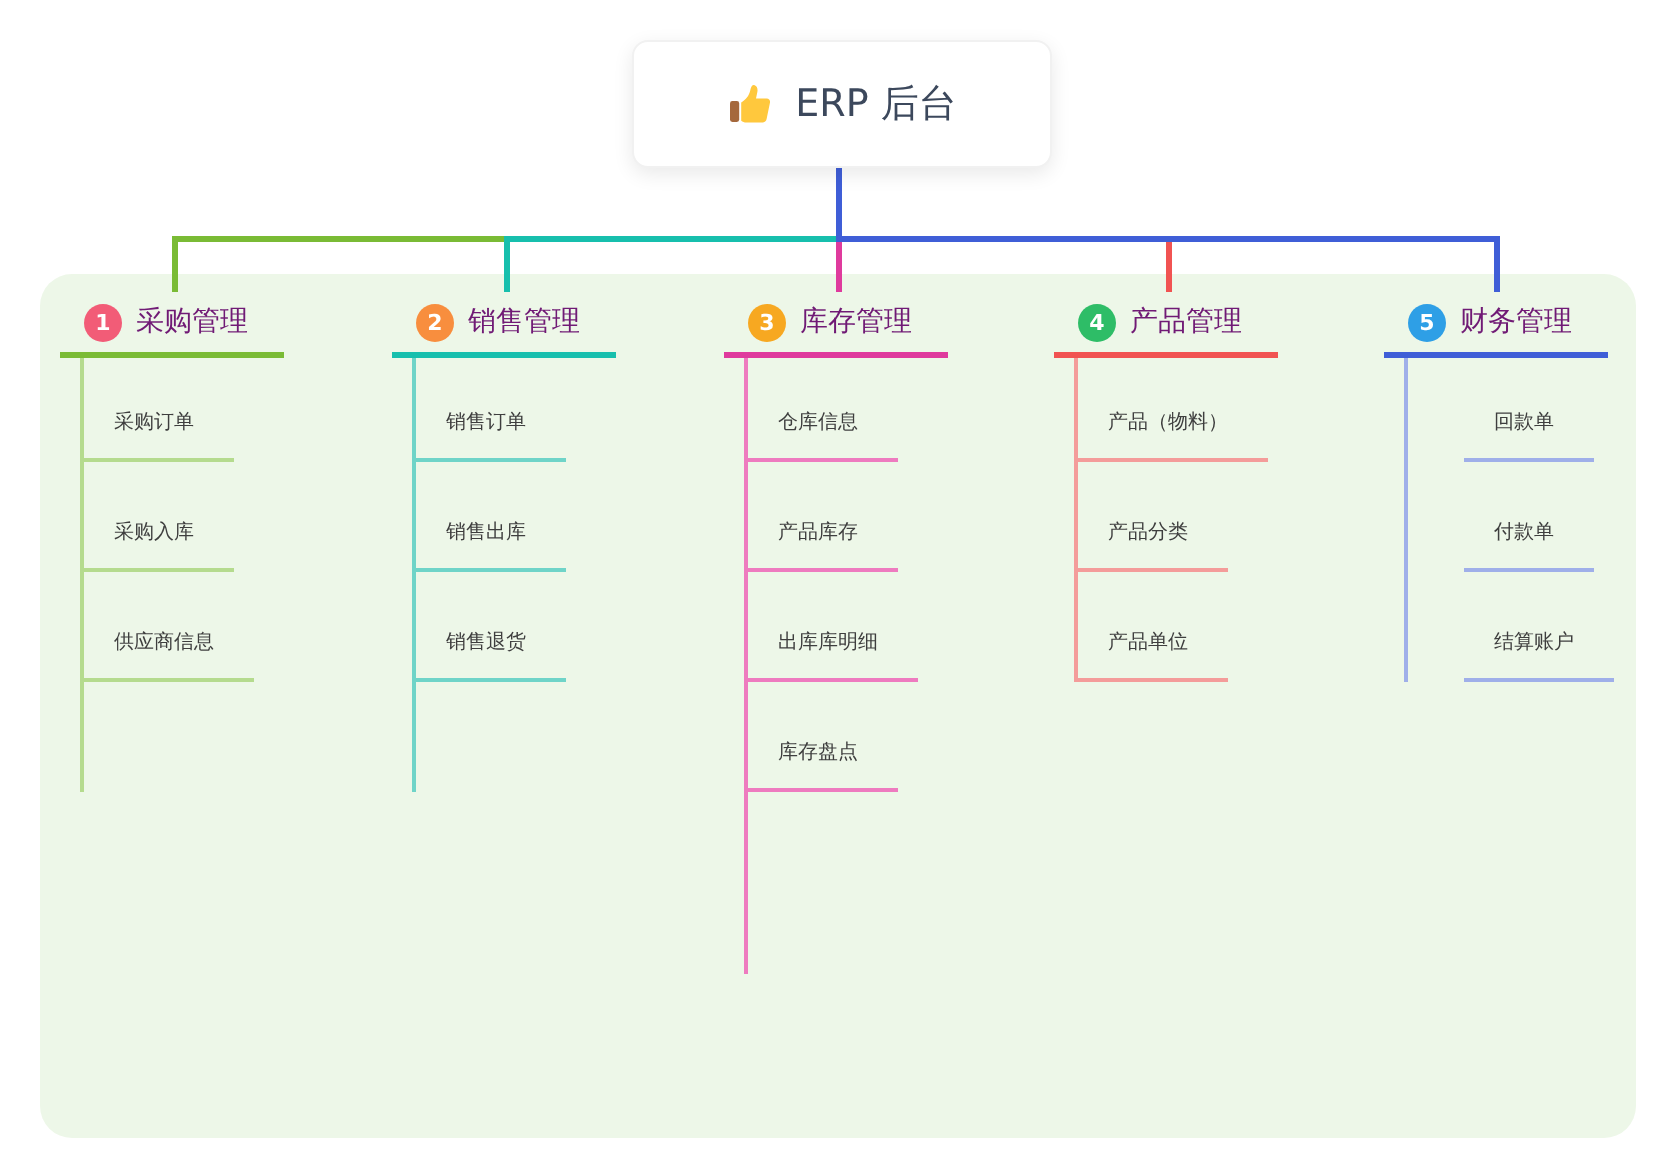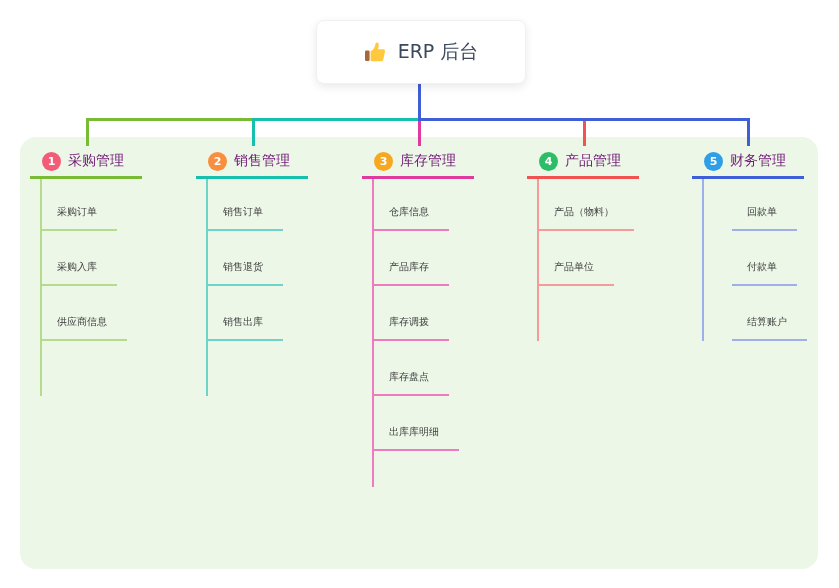--- a/index.html
+++ b/index.html
@@ -106,46 +106,46 @@
     </div>
   </div>
 
   <div class="b2">
     <div class="branch-header">
       <span class="badge">2</span>
       <span class="branch-title">销售管理</span>
     </div>
     <div class="children ch-4">
       <div class="child">销售订单</div>
+      <div class="child">销售出库</div>
       <div class="child">销售退货</div>
-      <div class="child">销售出库</div>
     </div>
   </div>
 
   <div class="b3">
     <div class="branch-header">
       <span class="badge">3</span>
       <span class="branch-title">库存管理</span>
     </div>
     <div class="children ch-7">
       <div class="child">仓库信息</div>
       <div class="child">产品库存</div>
-      <div class="child">库存调拨</div>
+      <div class="child">出库库明细</div>
       <div class="child">库存盘点</div>
-      <div class="child">出库库明细</div>
     </div>
   </div>
 
   <div class="b4">
     <div class="branch-header">
       <span class="badge">4</span>
       <span class="branch-title">产品管理</span>
     </div>
     <div class="children ch-3">
       <div class="child">产品（物料）</div>
+      <div class="child">产品分类</div>
       <div class="child">产品单位</div>
     </div>
   </div>
 
   <div class="b5">
     <div class="branch-header">
       <span class="badge">5</span>
       <span class="branch-title">财务管理</span>
     </div>
     <div class="children ch-3">

